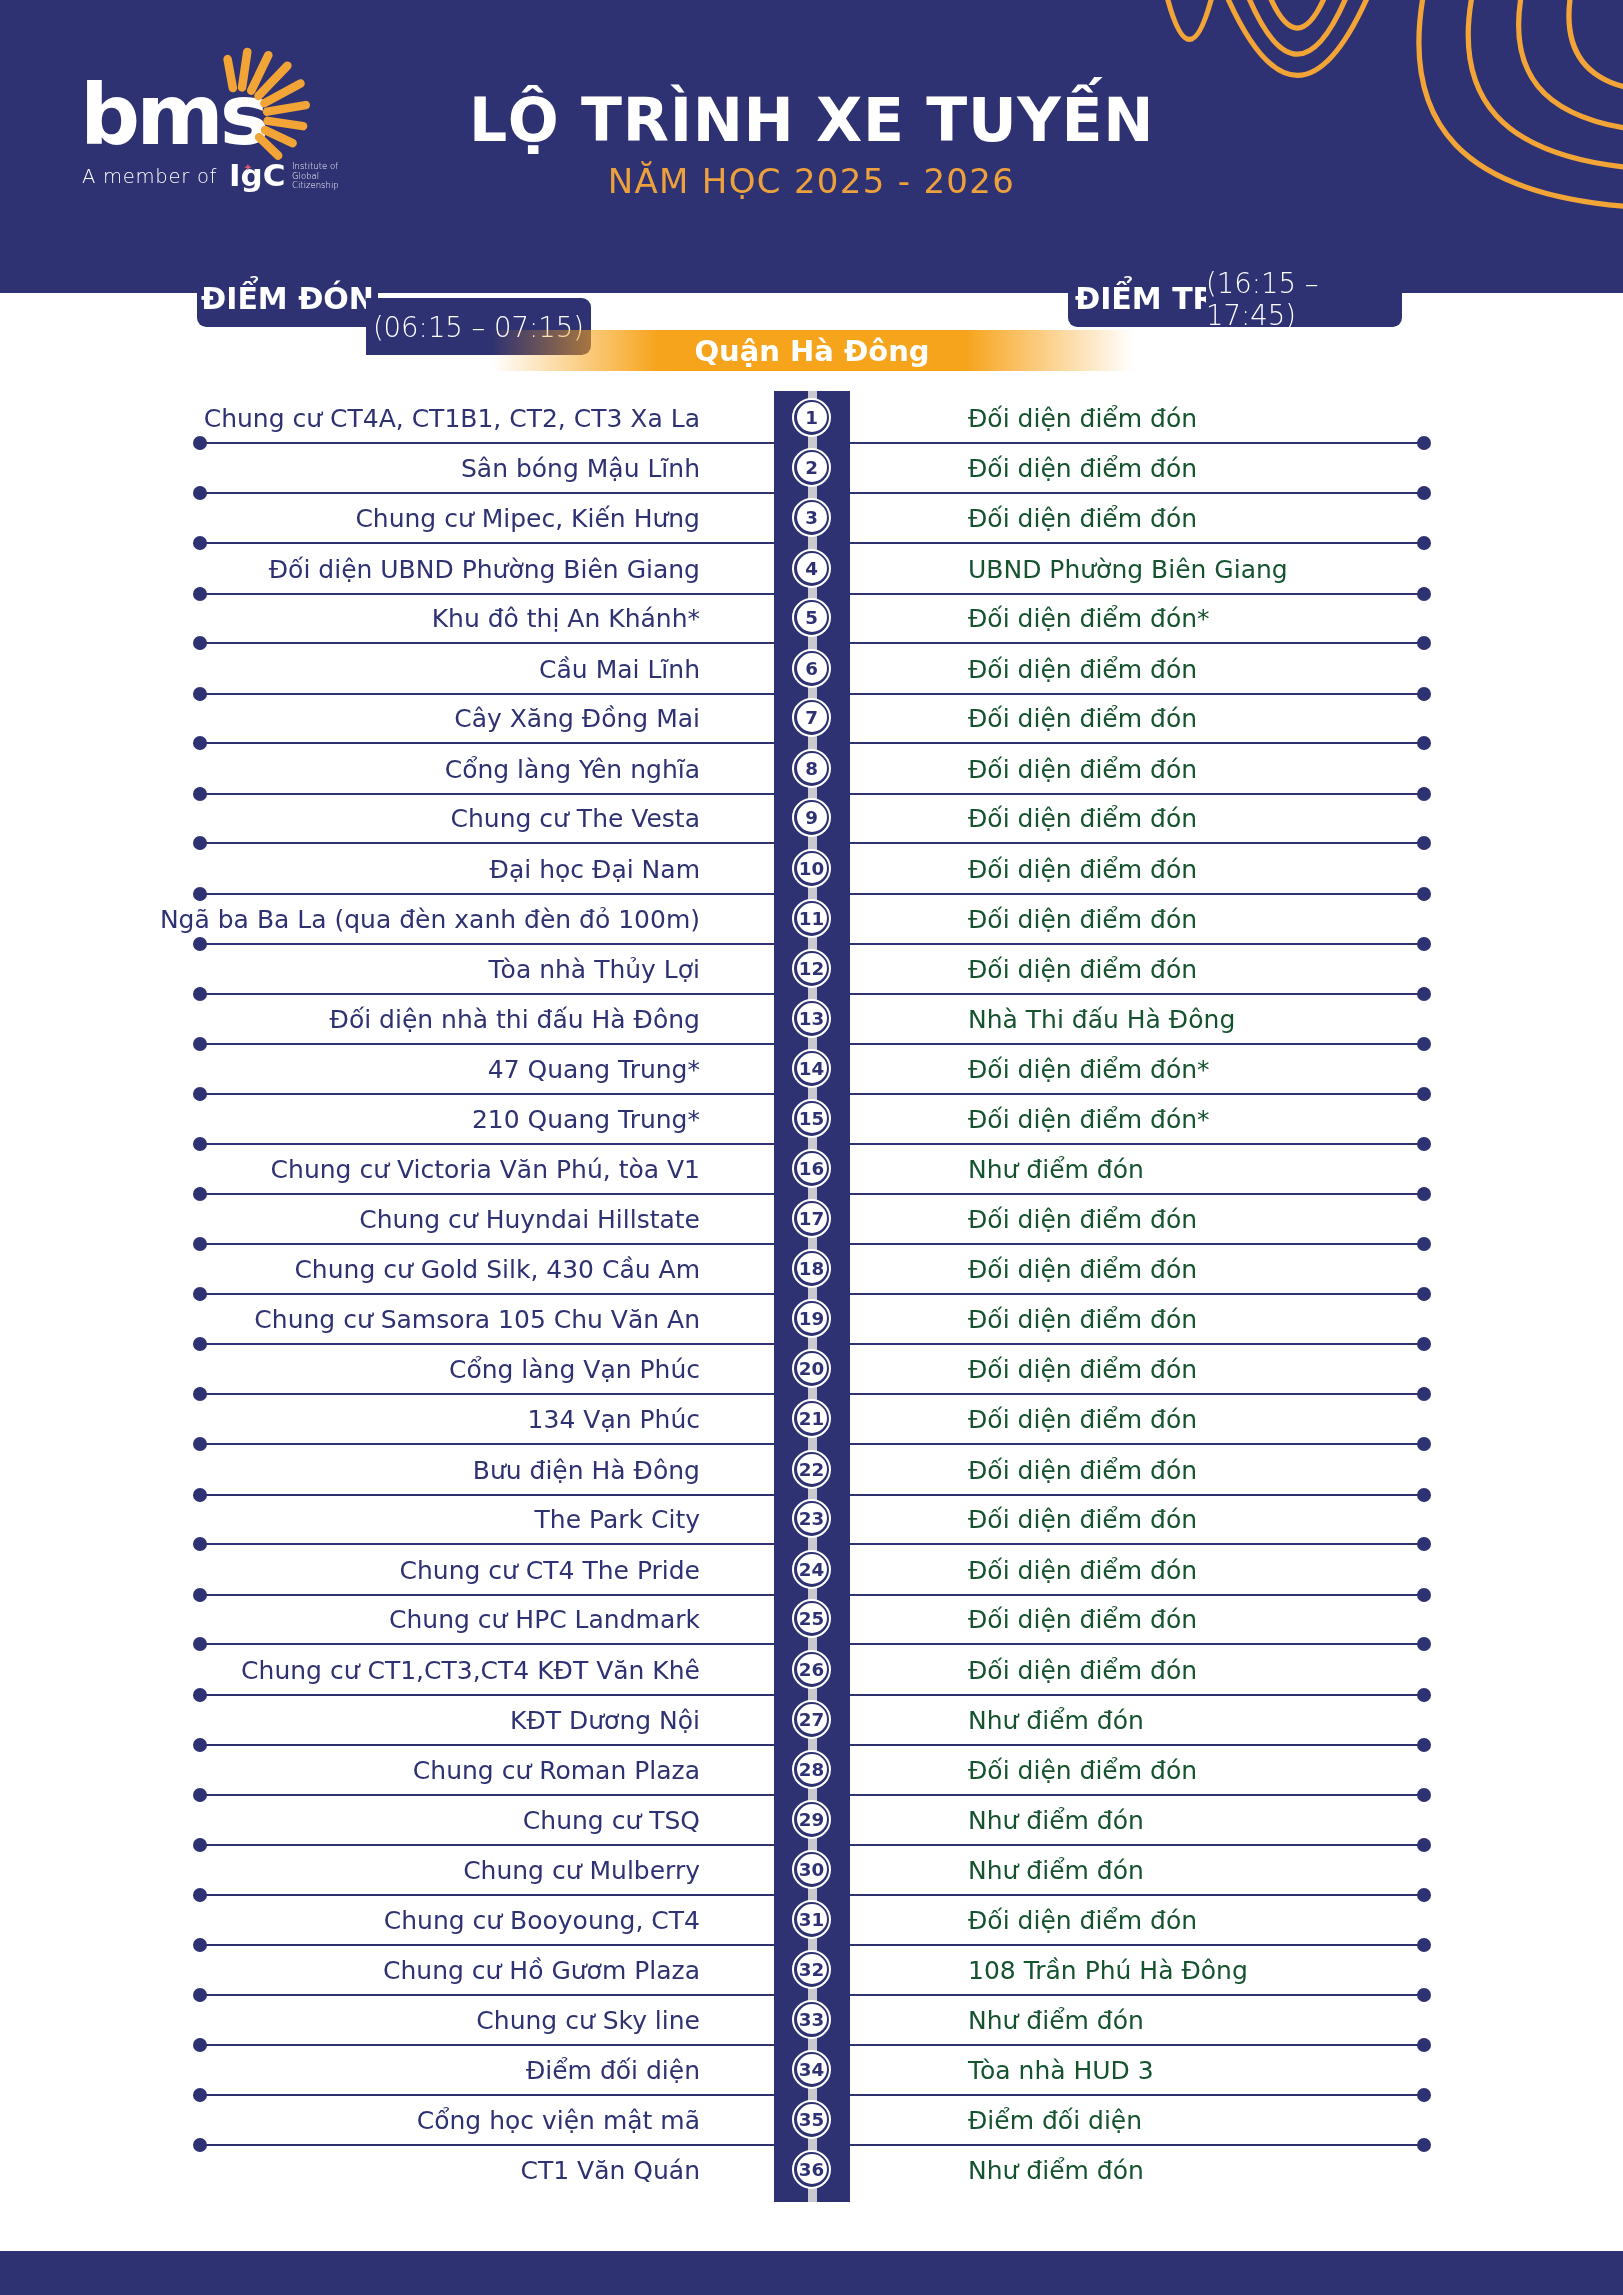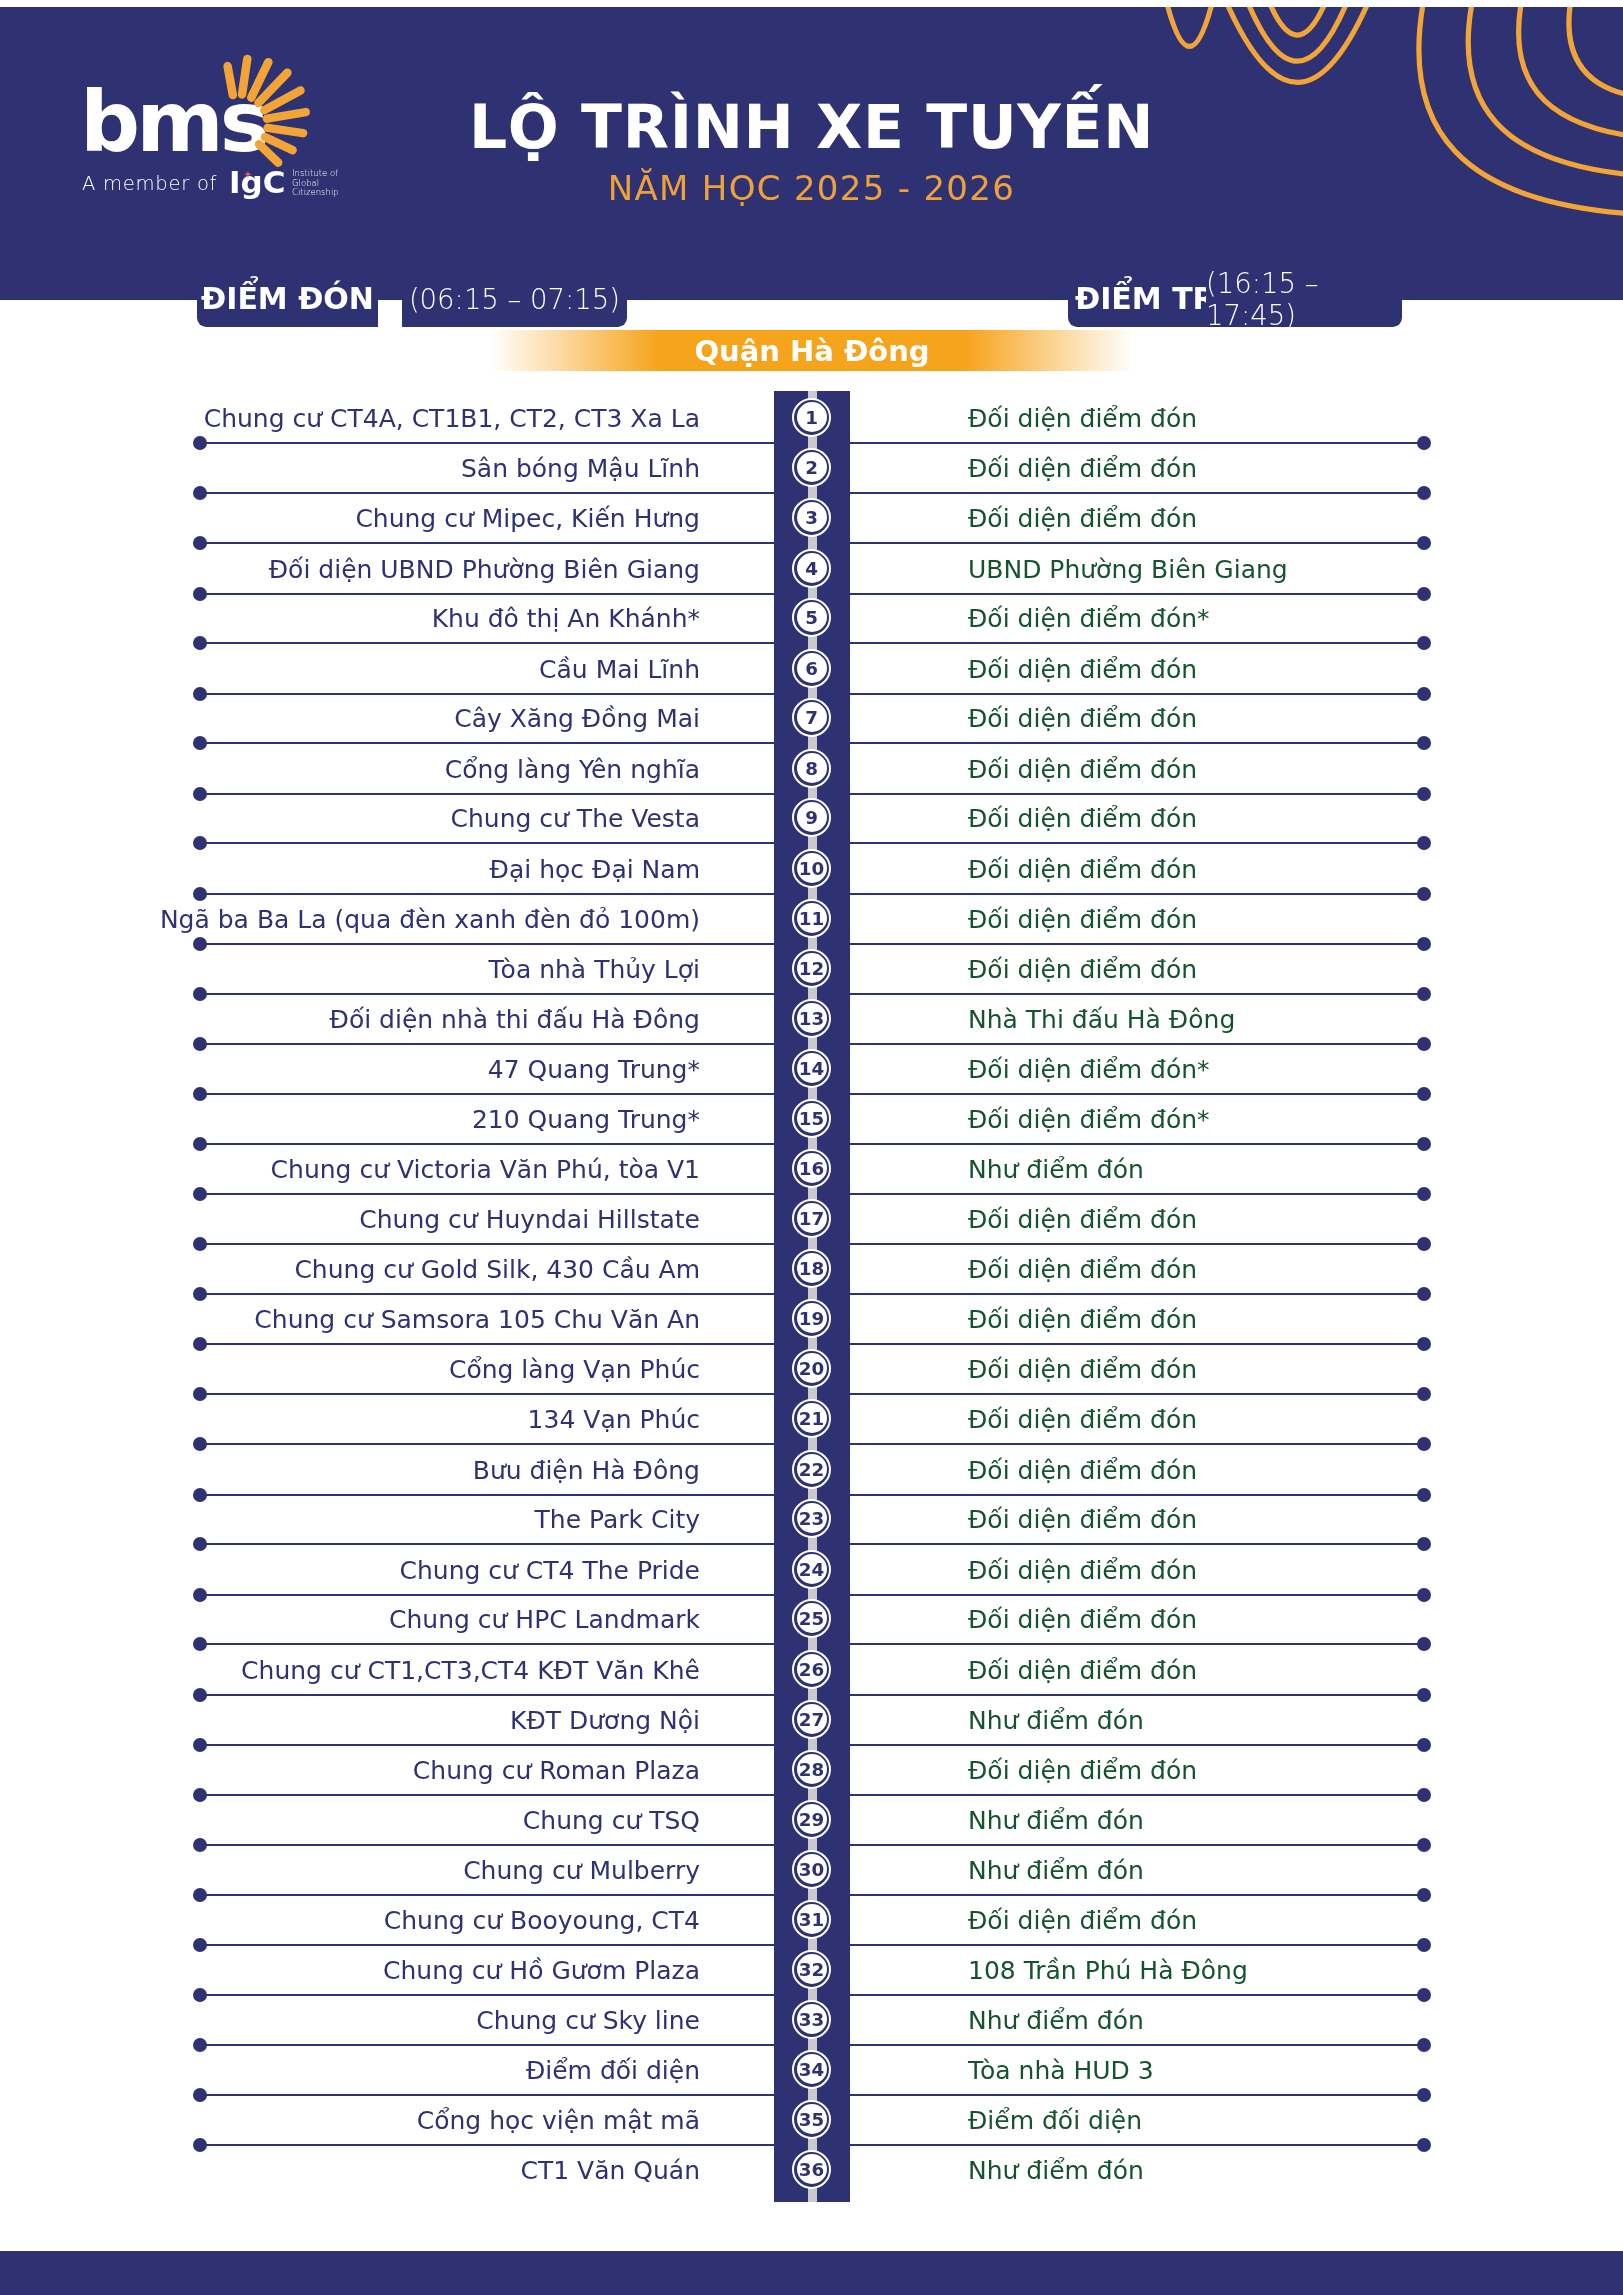--- a/index.html
+++ b/index.html
@@ -2,21 +2,21 @@
 <html style="font-size:10.5px"><head>
 <meta charset="utf-8">
 <style>
   html,body{margin:0;padding:0;}
   body{
     width:1623px;height:2295px;position:relative;background:#ffffff;
     font-family:"DejaVu Sans","Liberation Sans",sans-serif;overflow:hidden;
   }
 
   
-  .header{position:absolute;top:0;left:0;width:1623px;height:293px;background:#2e3172;overflow:hidden;margin-top:7px;}
+  .header{position:absolute;top:0;left:0;width:1623px;height:293px;background:#2e3172;overflow:hidden;}
   .logo-bms{position:absolute;left:80px;top:73px;color:#ffffff;font-weight:bold;
             font-size:84px;line-height:1;letter-spacing:-3.9px;}
   .logo-subline{position:absolute;left:82px;top:161px;display:flex;align-items:flex-start;color:#ffffff;}
   .logo-member{font-size:19.6px;font-weight:300;letter-spacing:0.7px;margin-right:11.8px;line-height:31px;}
   .logo-igc{font-size:31px;font-weight:bold;line-height:29px;position:relative;margin-right:6.5px;}
   .logo-igc .star{position:absolute;top:-7.9px;left:14.4px;font-size:10.5px;color:#e0566f;}
   .logo-igc-lines{font-size:8.5px;line-height:1.12;font-weight:300;padding-top:1.3px;}
   .page-title{position:absolute;top:85px;left:0;width:1623px;text-align:center;color:#ffffff;
               font-size:60px;font-weight:bold;letter-spacing:0.7px;}
   .page-subtitle{position:absolute;top:161px;left:0;width:1623px;text-align:center;color:#eca13c;
@@ -24,21 +24,21 @@
   .decor{position:absolute;right:0;top:0;}
 
   
   .sched-box{position:absolute;top:270px;height:57px;background:#2e3172;color:#ffffff;
              display:flex;align-items:center;justify-content:center;}
   .sched-label{font-weight:bold;font-size:30px;}
   .sched-time{font-size:27.5px;font-weight:300;}
   .r-left{border-radius:9.2px 0 0 9.2px;}
   .r-right{border-radius:0 9.2px 9.2px 0;}
   #pickup-label{left:197px;width:181px;}
-  #pickup-time{left:402px;width:225px;}
+  #pickup-time{left:366px;width:225px;margin-top:28px;}
   #dropoff-label{left:1068px;width:178px;}
   #dropoff-time{left:1206px;width:196px;}
 
   
   .district-bar{position:absolute;left:491px;top:330px;width:642px;height:41px;
     background:linear-gradient(90deg,rgba(247,164,29,0) 0%,#f7a41d 26%,#f7a41d 74%,rgba(247,164,29,0) 100%);
     display:flex;align-items:center;justify-content:center;color:#ffffff;font-weight:bold;font-size:29px;}
 
   
   .column-strip{position:absolute;left:774px;top:391px;width:76px;height:1811px;background:#2e3172;}

